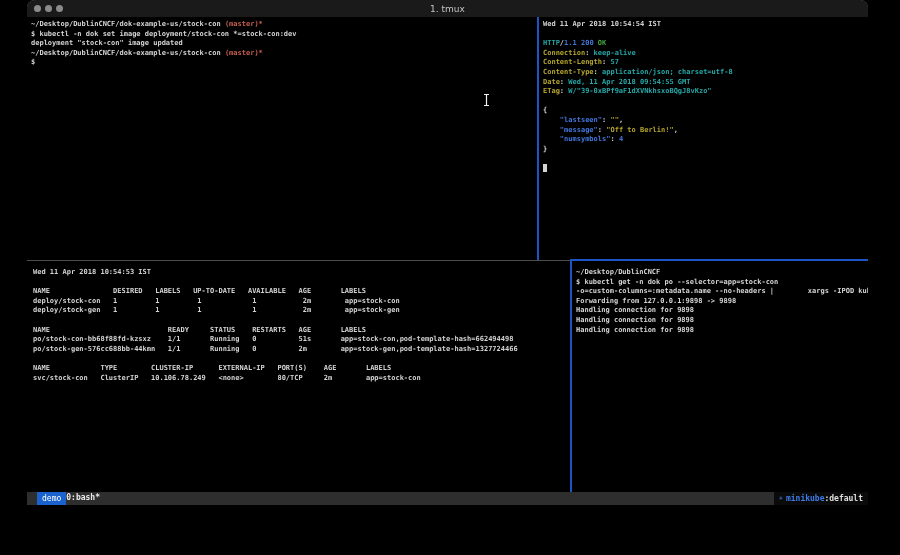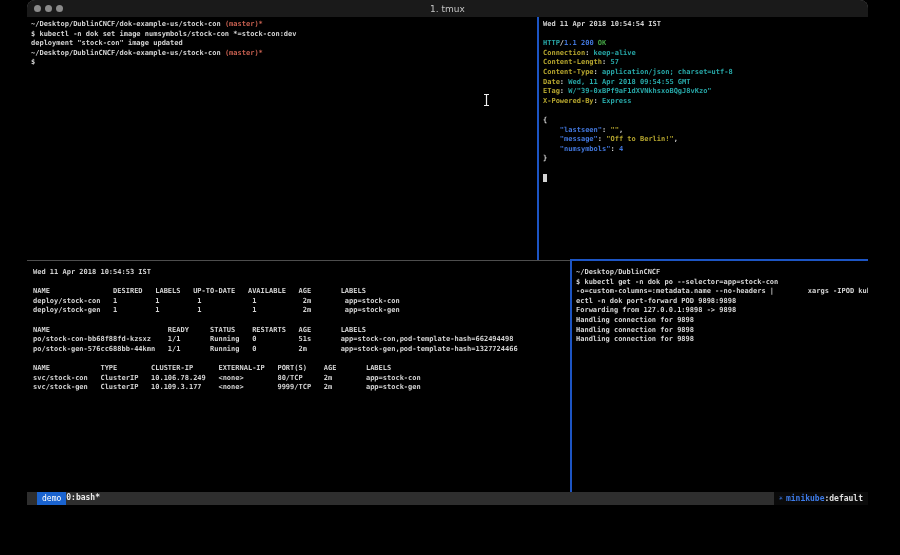--- a/index.html
+++ b/index.html
@@ -65,36 +65,35 @@
         <span class="dot"></span>
         <span class="dot"></span>
         <span class="dot"></span>
       </div>
       <div class="wtitle">1. tmux</div>
     </div>
 
     <div class="term">
       <div class="pane pane-tl">
           <div class="tline"><span class="c-fg">~/Desktop/DublinCNCF/dok-example-us/stock-con </span><span class="c-red">(master)*</span></div>
-          <div class="tline"><span class="c-fg">$ kubectl -n dok set image numsymbols/stock-con *=stock-con:dev</span></div>
+          <div class="tline"><span class="c-fg">$ kubectl -n dok set image deployment/stock-con *=stock-con:dev</span></div>
           <div class="tline"><span class="c-fg">deployment "stock-con" image updated</span></div>
           <div class="tline"><span class="c-fg">~/Desktop/DublinCNCF/dok-example-us/stock-con </span><span class="c-red">(master)*</span></div>
           <div class="tline"><span class="c-fg">$</span></div>
         </div>
       <div class="vdiv-top"></div>
       <div class="pane pane-tr">
           <div class="tline"><span class="c-fg">Wed 11 Apr 2018 10:54:54 IST</span></div>
           <div class="tline"></div>
           <div class="tline"><span class="c-cyan">HTTP</span><span class="c-fg">/</span><span class="c-blue">1.1</span><span class="c-fg"> </span><span class="c-blue">200</span><span class="c-fg"> </span><span class="c-green">OK</span></div>
           <div class="tline"><span class="c-yellow">Connection</span><span class="c-fg">: </span><span class="c-cyan">keep-alive</span></div>
           <div class="tline"><span class="c-yellow">Content-Length</span><span class="c-fg">: </span><span class="c-cyan">57</span></div>
           <div class="tline"><span class="c-yellow">Content-Type</span><span class="c-fg">: </span><span class="c-cyan">application/json; charset=utf-8</span></div>
           <div class="tline"><span class="c-yellow">Date</span><span class="c-fg">: </span><span class="c-cyan">Wed, 11 Apr 2018 09:54:55 GMT</span></div>
           <div class="tline"><span class="c-yellow">ETag</span><span class="c-fg">: </span><span class="c-cyan">W/"39-0xBPf9aF1dXVNkhsxoBQgJ8vKzo"</span></div>
-          <div class="tline"><span class="c-yellow">X-Powered-By</span><span class="c-fg">: </span><span class="c-cyan">Express</span></div>
           <div class="tline"></div>
           <div class="tline"><span class="c-fg">{</span></div>
           <div class="tline"><span class="c-fg">    </span><span class="c-blue">"lastseen"</span><span class="c-fg">: </span><span class="c-yellow">""</span><span class="c-fg">,</span></div>
           <div class="tline"><span class="c-fg">    </span><span class="c-blue">"message"</span><span class="c-fg">: </span><span class="c-yellow">"Off to Berlin!"</span><span class="c-fg">,</span></div>
           <div class="tline"><span class="c-fg">    </span><span class="c-blue">"numsymbols"</span><span class="c-fg">: </span><span class="c-blue">4</span></div>
           <div class="tline"><span class="c-fg">}</span></div>
           <div class="tline"></div>
           <div class="tline"><span class="c-cursor">&nbsp;</span></div>
         </div>
       <div class="hdiv-gray"></div>
@@ -105,28 +104,26 @@
           <div class="tline"><span class="c-fg">NAME               DESIRED   LABELS   UP-TO-DATE   AVAILABLE   AGE       LABELS</span></div>
           <div class="tline"><span class="c-fg">deploy/stock-con   1         1         1            1           2m        app=stock-con</span></div>
           <div class="tline"><span class="c-fg">deploy/stock-gen   1         1         1            1           2m        app=stock-gen</span></div>
           <div class="tline"></div>
           <div class="tline"><span class="c-fg">NAME                            READY     STATUS    RESTARTS   AGE       LABELS</span></div>
           <div class="tline"><span class="c-fg">po/stock-con-bb68f88fd-kzsxz    1/1       Running   0          51s       app=stock-con,pod-template-hash=662494498</span></div>
           <div class="tline"><span class="c-fg">po/stock-gen-576cc688bb-44kmn   1/1       Running   0          2m        app=stock-gen,pod-template-hash=1327724466</span></div>
           <div class="tline"></div>
           <div class="tline"><span class="c-fg">NAME            TYPE        CLUSTER-IP      EXTERNAL-IP   PORT(S)    AGE       LABELS</span></div>
           <div class="tline"><span class="c-fg">svc/stock-con   ClusterIP   10.106.78.249   &lt;none&gt;        80/TCP     2m        app=stock-con</span></div>
-          <div class="tline"><span class="c-fg">svc/stock-gen   ClusterIP   10.109.3.177    &lt;none&gt;        9999/TCP   2m        app=stock-gen</span></div>
         </div>
       <div class="vdiv-bottom"></div>
       <div class="pane pane-br">
           <div class="tline"><span class="c-fg">~/Desktop/DublinCNCF</span></div>
           <div class="tline"><span class="c-fg">$ kubectl get -n dok po --selector=app=stock-con</span></div>
           <div class="tline"><span class="c-fg">-o=custom-columns=:metadata.name --no-headers |        xargs -IPOD kub</span></div>
-          <div class="tline"><span class="c-fg">ectl -n dok port-forward POD 9898:9898</span></div>
           <div class="tline"><span class="c-fg">Forwarding from 127.0.0.1:9898 -&gt; 9898</span></div>
           <div class="tline"><span class="c-fg">Handling connection for 9898</span></div>
           <div class="tline"><span class="c-fg">Handling connection for 9898</span></div>
           <div class="tline"><span class="c-fg">Handling connection for 9898</span></div>
         </div>
       <span class="ibeam">
         <svg width="9" height="14" viewBox="0 0 9 14">
           <path d="M2 1.5h5M4.5 1.5v11M2 12.5h5" stroke="#000000" stroke-width="2.6" fill="none" opacity="0.6"></path>
           <path d="M2 1.5h5M4.5 1.5v11M2 12.5h5" stroke="#f0f0f0" stroke-width="1.2" fill="none"></path>
         </svg>

